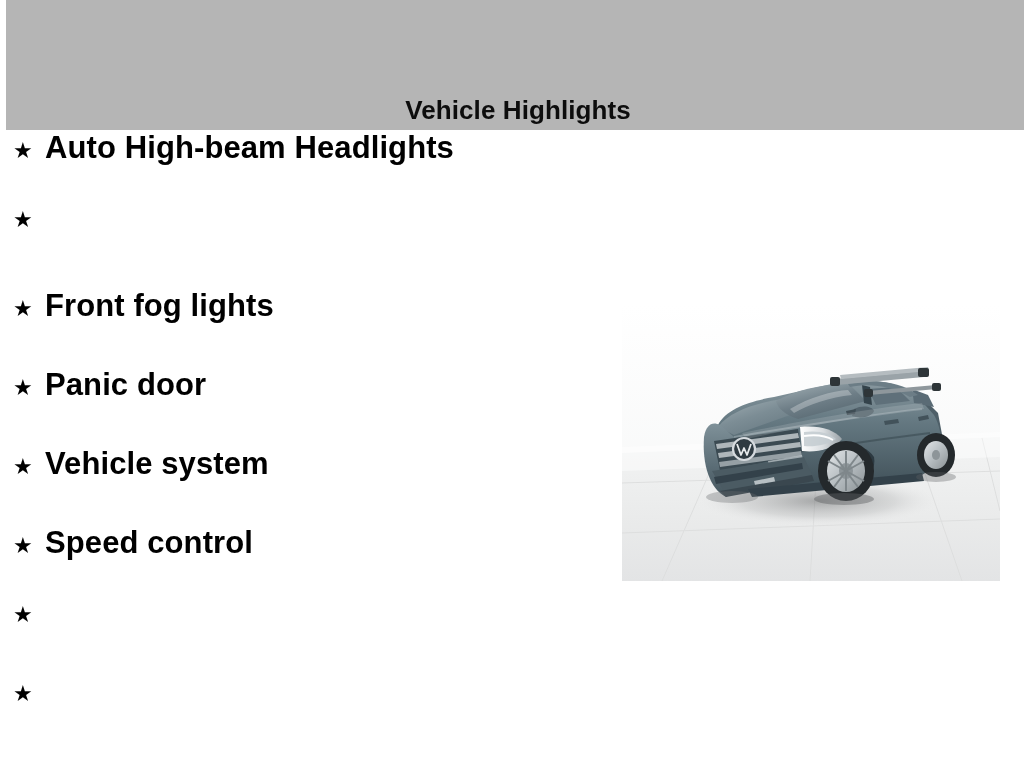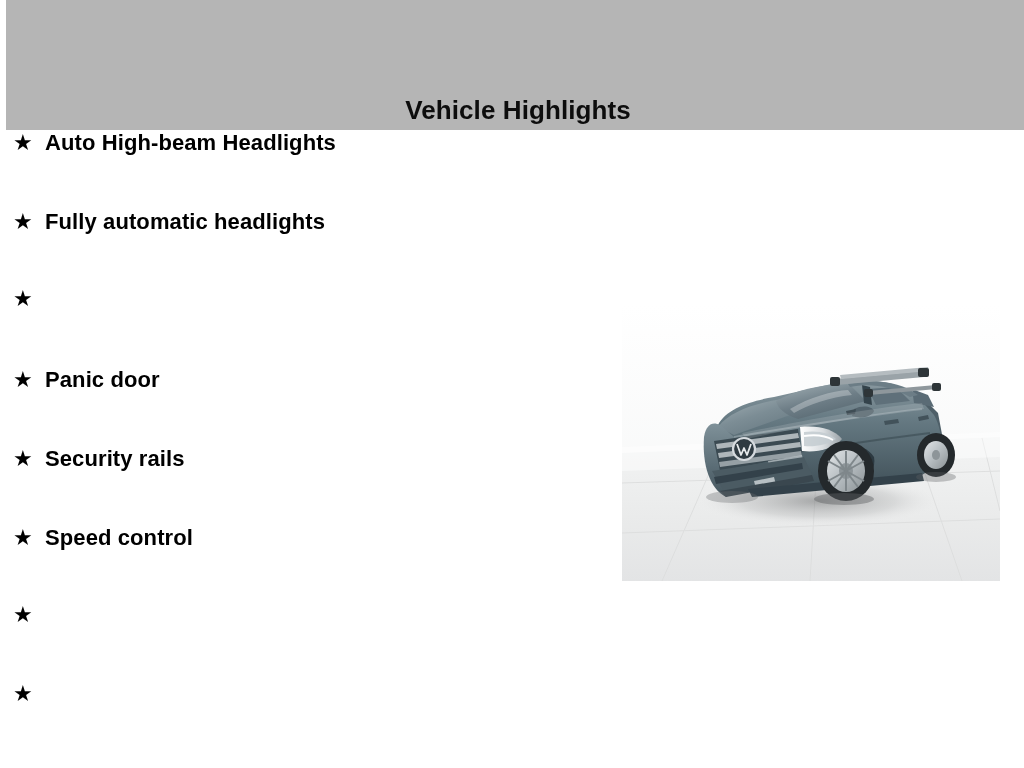--- a/index.html
+++ b/index.html
@@ -62,21 +62,21 @@
     font-size: 22px;
     line-height: 1;
     color: #000000;
     width: 32px;
     flex: 0 0 32px;
     text-align: left;
     position: relative;
     top: 0px;
   }
   .hl-label {
-    font-size: 22px;
+    font-size: 31px;
     font-weight: bold;
     color: #000000;
     white-space: nowrap;
     letter-spacing: 0.1px;
   }
 
   
   .vehicle-photo {
     position: absolute;
     left: 622px;
@@ -103,35 +103,35 @@
 
   <ul class="highlights">
 
     <li class="hl-item">
       <span class="hl-star">★</span>
       <span class="hl-label">Auto High-beam Headlights</span>
     </li>
 
     <li class="hl-item">
       <span class="hl-star">★</span>
-      <span class="hl-label">Fully automatic headlights</span>
-    </li>
-
-    <li class="hl-item">
-      <span class="hl-star">★</span>
+    </li>
+
+    <li class="hl-item">
+      <span class="hl-star">★</span>
+      <span class="hl-label">Front fog lights</span>
     </li>
 
     <li class="hl-item">
       <span class="hl-star">★</span>
       <span class="hl-label">Panic door</span>
     </li>
 
     <li class="hl-item">
       <span class="hl-star">★</span>
-      <span class="hl-label">Security rails</span>
+      <span class="hl-label">Vehicle system</span>
     </li>
 
     <li class="hl-item">
       <span class="hl-star">★</span>
       <span class="hl-label">Speed control</span>
     </li>
 
     <li class="hl-item">
       <span class="hl-star">★</span>
     </li>

